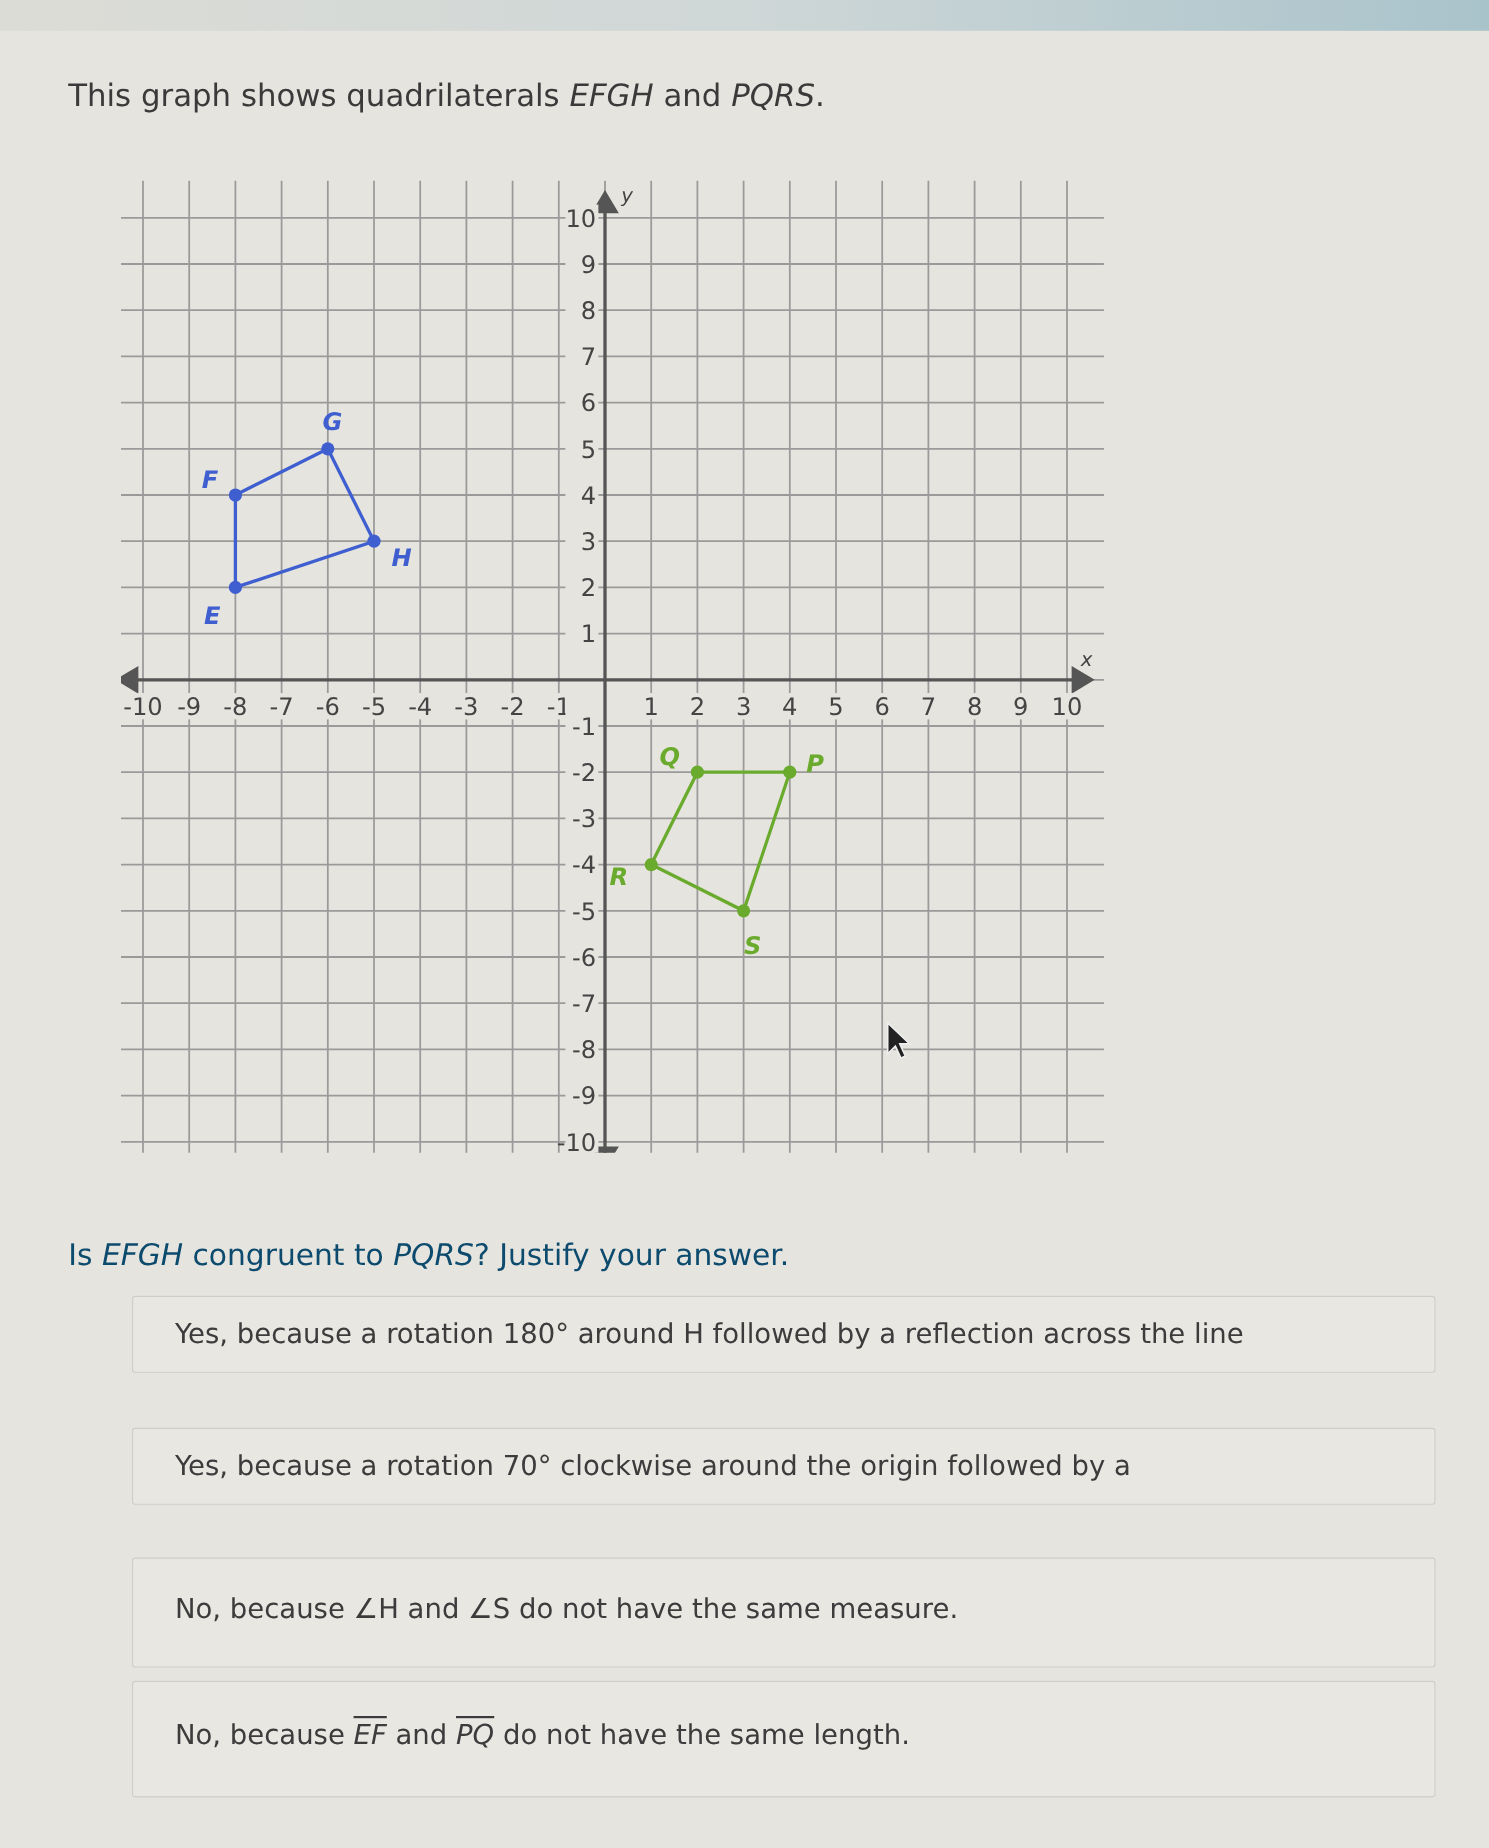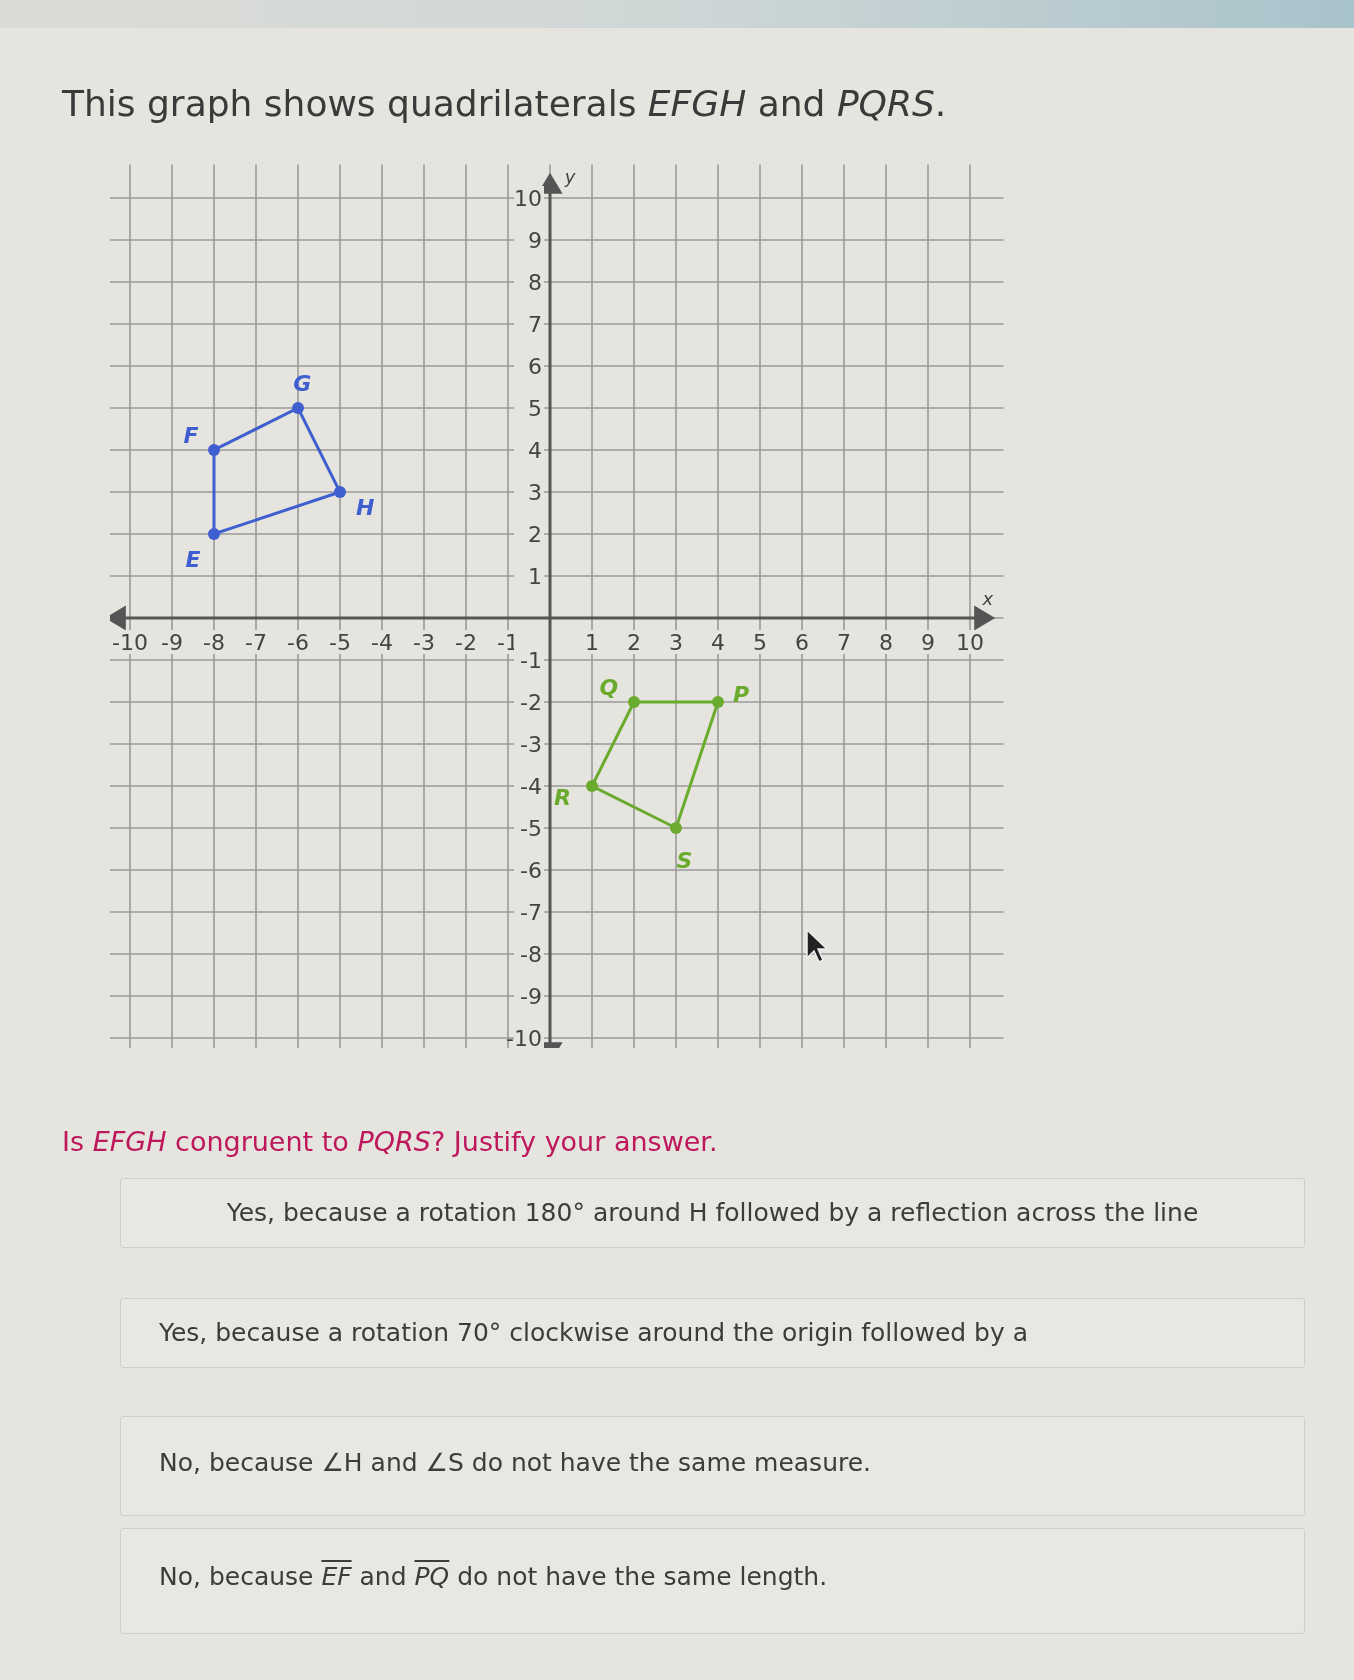--- a/index.html
+++ b/index.html
@@ -13,26 +13,26 @@
   .topbar {
     position:absolute; left:0; top:0; width:1354px; height:52px;
     background:linear-gradient(90deg,#dcdcd6 0%,#cfd7d7 50%,#a9c3cb 100%);
   }
   .page {
     position:absolute; left:0; top:28px; width:1354px; height:1652px;
     background:#e6e4de;
   }
   .intro {
     position:absolute; left:62px; top:42px;
-    font-size:36px; color:#3a3a3a;margin-top:13px;
+    font-size:28px; color:#3a3a3a;
   }
   .intro i, .question i, .opt i { font-style:italic; }
   .graph { position:absolute; left:110px; top:120px; }
   .question {
-    position:absolute; left:62px; top:1098px; font-size:27px; color:#be185d;
+    position:absolute; left:62px; top:1098px; font-size:27px; color:#0c4a6e;
   }
   .opt {
     position:absolute; left:120px; width:1185px;
     background:#e8e7e2;
     border:1.5px solid #cfcdc7;
     border-radius:3px;
     box-sizing:border-box;
     padding:16px 38px;
     font-size:25px; line-height:36px; color:#3c3c3c;
     cursor:pointer;
@@ -198,21 +198,21 @@
       <circle cx="482" cy="638" r="6" fill="#6aab2e"></circle>
       <text x="452.6" y="656.5" font-size="22" font-weight="bold" font-style="italic" text-anchor="middle" fill="#6aab2e">R</text>
       <circle cx="566" cy="680" r="6" fill="#6aab2e"></circle>
       <text x="574.4" y="719.5" font-size="22" font-weight="bold" font-style="italic" text-anchor="middle" fill="#6aab2e">S</text>
     </svg>
 
   <div class="question">
     <span>Is </span><i>EFGH</i><span> congruent to </span><i>PQRS</i><span>? Justify your answer.</span>
   </div>
 
-  <div class="opt" style="top:1150px;text-align:center;">
+  <div class="opt" style="top:1150px;">
     <div>Yes, because a rotation 180° around H followed by a reflection across the line</div>
   </div>
   <div class="opt" style="top:1270px;">
     <div>Yes, because a rotation 70° clockwise around the origin followed by a</div>
   </div>
   <div class="opt" style="top:1500px; height:106px; padding-top:30px;">
     <span>No, because </span><span class="ov">EF</span><span> and </span><span class="ov">PQ</span><span> do not have the same length.</span>
   </div>
   <div class="opt" style="top:1388px; height:100px; padding-top:28px;">
     <div>No, because ∠H and ∠S do not have the same measure.</div>

